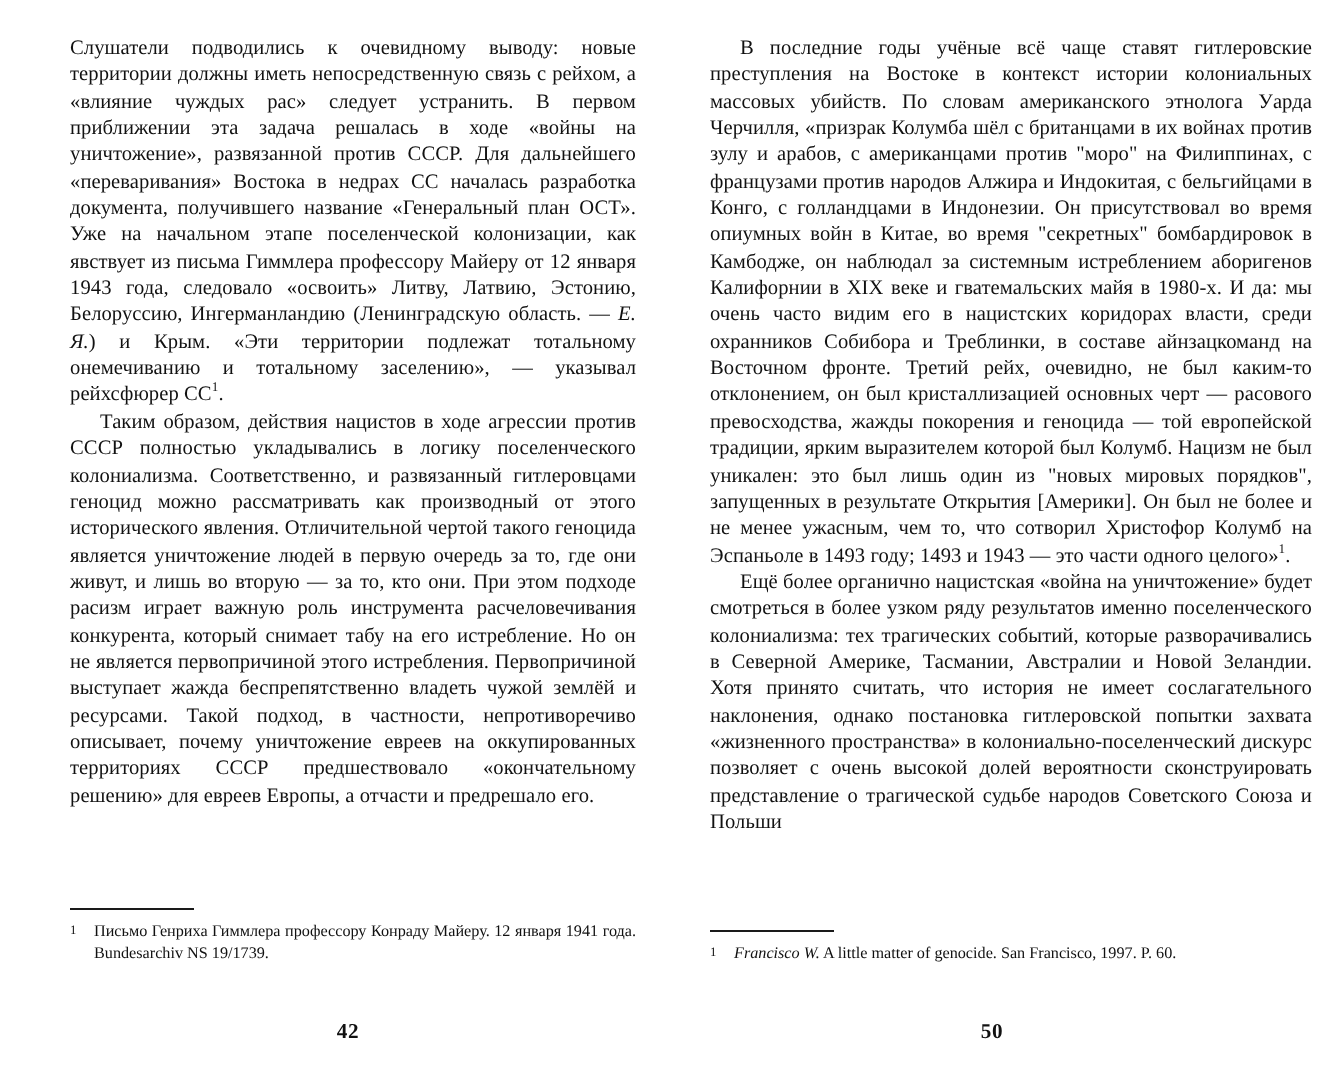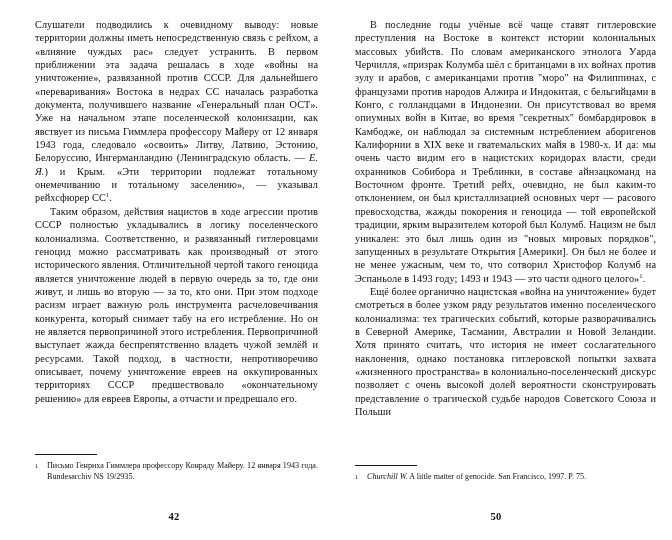--- a/index.html
+++ b/index.html
@@ -109,38 +109,38 @@
     <div class="textblock">
       <p class="cont"><span>Слушатели подводились к очевидному выводу: новые территории должны иметь непосредственную связь с рейхом, а «влияние чуждых рас» следует устранить. В первом приближении эта задача решалась в ходе «войны на уничтожение», развязанной против СССР. Для дальнейшего «переваривания» Востока в недрах СС началась разработка документа, получившего название «Генеральный план ОСТ». Уже на начальном этапе поселенческой колонизации, как явствует из письма Гиммлера профессору Майеру от 12 января 1943 года, следовало «освоить» Литву, Латвию, Эстонию, Белоруссию, Ингерманландию (Ленинградскую область. — <i>Е. Я.</i>) и Крым. «Эти территории подлежат тотальному онемечиванию и тотальному заселению», — указывал рейхсфюрер СС</span><sup class="fnref">1</sup><span>.</span></p>
 
       <p><span>Таким образом, действия нацистов в ходе агрессии против СССР полностью укладывались в логику поселенческого колониализма. Соответственно, и развязанный гитлеровцами геноцид можно рассматривать как производный от этого исторического явления. Отличительной чертой такого геноцида является уничтожение людей в первую очередь за то, где они живут, и лишь во вторую — за то, кто они. При этом подходе расизм играет важную роль инструмента расчеловечивания конкурента, который снимает табу на его истребление. Но он не является первопричиной этого истребления. Первопричиной выступает жажда беспрепятственно владеть чужой землёй и ресурсами. Такой подход, в частности, непротиворечиво описывает, почему уничтожение евреев на оккупированных территориях СССР предшествовало «окончательному решению» для евреев Европы, а отчасти и предрешало его.</span></p>
     </div>
 
     <div class="footnotes">
       <div class="fn-rule"></div>
       <div class="fn">
         <span class="fn-num">1</span>
-        <span class="fn-text">Письмо Генриха Гиммлера профессору Конраду Майеру. 12 января 1943 года. Bundesarchiv NS 19/2935.</span>
+        <span class="fn-text">Письмо Генриха Гиммлера профессору Конраду Майеру. 12 января 1941 года. Bundesarchiv NS 19/1739.</span>
       </div>
     </div>
 
     <div class="folio">42</div>
   </div>
 
   <div class="page page-right">
     <div class="textblock">
       <p><span>В последние годы учёные всё чаще ставят гитлеровские преступления на Востоке в контекст истории колониальных массовых убийств. По словам американского этнолога Уарда Черчилля, «призрак Колумба шёл с британцами в их войнах против зулу и арабов, с американцами против "моро" на Филиппинах, с французами против народов Алжира и Индокитая, с бельгийцами в Конго, с голландцами в Индонезии. Он присутствовал во время опиумных войн в Китае, во время "секретных" бомбардировок в Камбодже, он наблюдал за системным истреблением аборигенов Калифорнии в XIX веке и гватемальских майя в 1980-х. И да: мы очень часто видим его в нацистских коридорах власти, среди охранников Собибора и Треблинки, в составе айнзацкоманд на Восточном фронте. Третий рейх, очевидно, не был каким-то отклонением, он был кристаллизацией основных черт — расового превосходства, жажды покорения и геноцида — той европейской традиции, ярким выразителем которой был Колумб. Нацизм не был уникален: это был лишь один из "новых мировых порядков", запущенных в результате Открытия [Америки]. Он был не более и не менее ужасным, чем то, что сотворил Христофор Колумб на Эспаньоле в 1493 году; 1493 и 1943 — это части одного целого»</span><sup class="fnref">1</sup><span>.</span></p>
 
       <p><span>Ещё более органично нацистская «война на уничтожение» будет смотреться в более узком ряду результатов именно поселенческого колониализма: тех трагических событий, которые разворачивались в Северной Америке, Тасмании, Австралии и Новой Зеландии. Хотя принято считать, что история не имеет сослагательного наклонения, однако постановка гитлеровской попытки захвата «жизненного пространства» в колониально-поселенческий дискурс позволяет с очень высокой долей вероятности сконструировать представление о трагической судьбе народов Советского Союза и Польши</span></p>
     </div>
 
     <div class="footnotes">
       <div class="fn-rule"></div>
       <div class="fn">
         <span class="fn-num">1</span>
-        <span class="fn-text"><span class="it">Churchill W.</span><span> A little matter of genocide. San Francisco, 1997. P. 75.</span></span>
+        <span class="fn-text"><span class="it">Francisco W.</span><span> A little matter of genocide. San Francisco, 1997. P. 60.</span></span>
       </div>
     </div>
 
     <div class="folio">50</div>
   </div>
 
 </div>
 
 </body></html>

